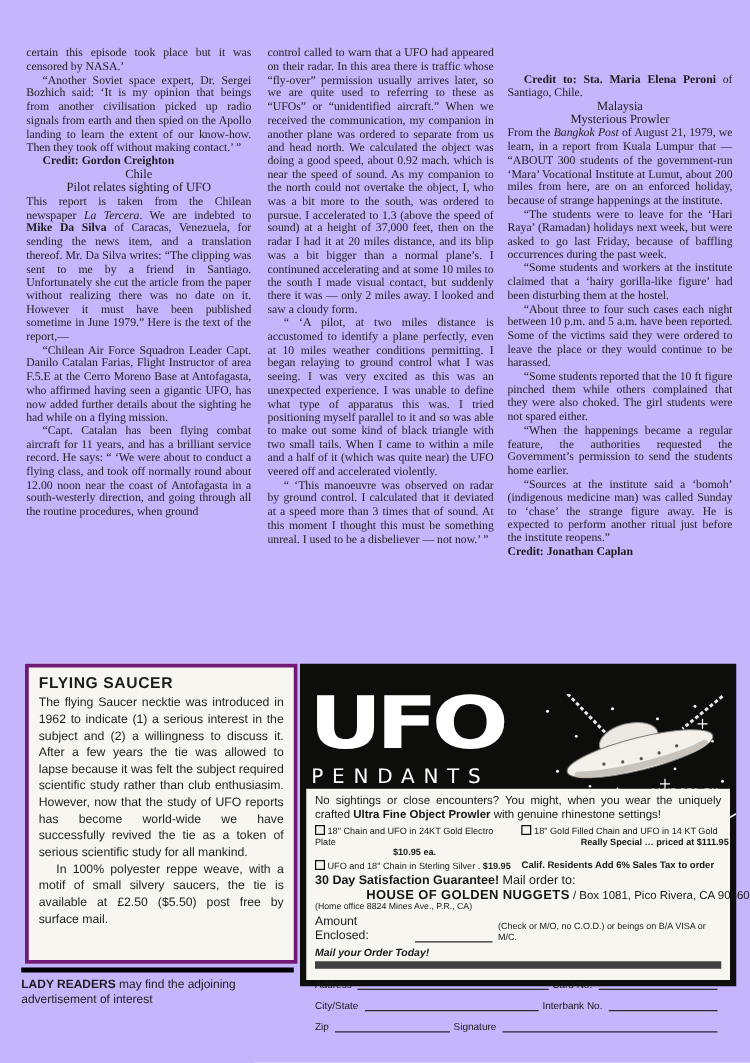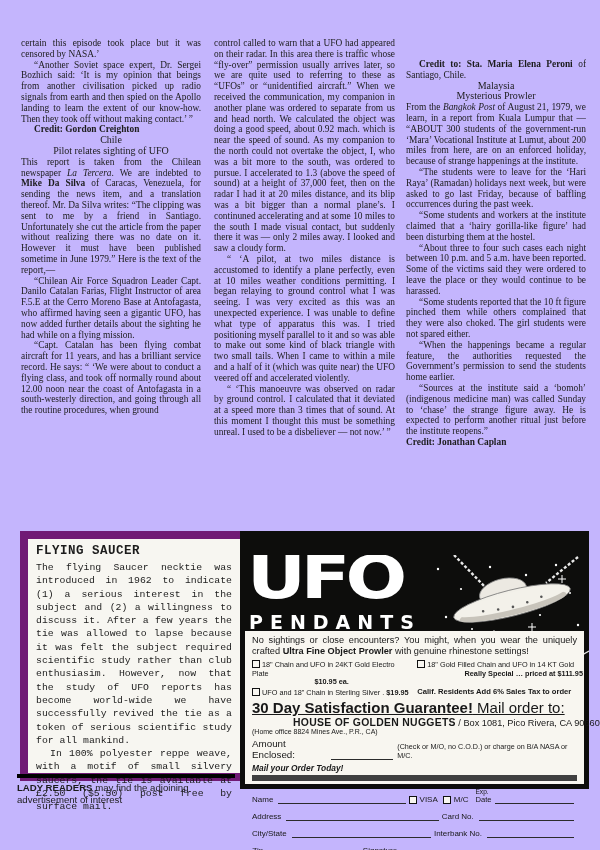--- a/index.html
+++ b/index.html
@@ -15,45 +15,45 @@
   #col3{left:406px;width:180px;height:486px;}
   .col p{margin:0;}
   .indent{text-indent:13px;}
   .credit{font-weight:bold;}
   .hregion,.htitle{text-align:center;font-weight:normal;font-size:10px;margin:0;}
   .hregion{margin-top:13px;}
   .htitle{margin-top:5px;margin-bottom:9px;}
   #col3 .first{margin-top:21px;}
 
   
-  .saucer-box{position:absolute;left:20px;top:531px;width:196px;height:225px;border:8px solid #701a75;background:#f7f6f1;padding:5px 8px 4px;font-family:Liberation Mono, monospace;}
+  .saucer-box{position:absolute;left:20px;top:531px;width:196px;height:225px;border:3px solid #701a75;background:#f7f6f1;padding:5px 8px 4px;font-family:Liberation Sans, sans-serif;}
   .saucer-box h2{margin:0 0 3px;font-size:12.5px;letter-spacing:.5px;}
   .saucer-box p{margin:0;font-size:9.8px;line-height:13.3px;text-align:justify;}
   .saucer-box p + p{text-indent:14px;}
 
   .lady-note{position:absolute;left:17px;top:774px;width:218px;font-family:"Liberation Sans",sans-serif;font-size:9.6px;line-height:11.5px;border-top:4px solid #000000;padding-top:4px;}
 
   
   .ad{position:absolute;left:240px;top:531px;width:349px;height:258px;background:#0d0d0c;}
   .ad-art{position:relative;height:100px;overflow:hidden;margin-top:24px;}
   .ad-art svg{position:absolute;left:0;top:0;}
   .ad-logo{position:absolute;left:7px;top:-6px;color:#fff;font-family:"DejaVu Sans",sans-serif;font-weight:bold;font-size:58px;letter-spacing:-4px;transform:scaleX(1.25);transform-origin:left top;line-height:1;}
-  .ad-brand{position:absolute;left:9px;top:58px;color:#fff;font-family:"DejaVu Sans",sans-serif;font-weight:bold;font-size:19px;letter-spacing:7px;line-height:1;}
+  .ad-brand{position:absolute;left:9px;top:58px;color:#fff;font-family:"DejaVu Sans",sans-serif;font-weight:normal;font-size:16px;letter-spacing:7px;line-height:1;}
   .ad-banner{position:absolute;left:7px;top:82px;border:2px solid #fff;color:#fff;font-family:"Liberation Sans",sans-serif;font-weight:bold;font-size:11.5px;letter-spacing:1px;padding:0 9px 1px;line-height:14px;background:#0d0d0c;}
   .ad-tm{position:absolute;right:12px;top:75px;color:#f0f0f0;font-family:"Liberation Sans",sans-serif;font-weight:bold;font-size:6.3px;letter-spacing:.4px;}
   .ad-panel{position:absolute;left:5px;right:5px;top:100px;bottom:5px;background:#f8f6f0;padding:4px 7px 3px;font-family:"Liberation Sans",sans-serif;color:#181818;}
   .ad-intro{font-size:9.2px;line-height:11px;text-align:justify;margin:0;}
   .opts{display:grid;grid-template-columns:49% 51%;column-gap:6px;row-gap:1px;font-size:7.3px;line-height:8.6px;margin-top:3px;}
   .opt{display:block;}
   .cb{display:inline-block;width:6px;height:6px;border:1px solid #111;vertical-align:-1px;margin-right:2px;background:#f8f6f0;}
   .price-c{text-align:center;font-weight:bold;}
   .price-r{text-align:right;font-weight:bold;}
   .taxnote{font-weight:bold;font-size:7.6px;}
   .postage{font-size:7.2px;line-height:8.5px;margin-top:1px;}
-  .guarantee-line{font-size:15px;margin-top:2px;text-decoration:underline;}
+  .guarantee-line{font-size:10px;margin-top:2px;}
   .company-line{font-size:9.2px;white-space:nowrap;margin-top:1px;padding-left:41px;}
   .company{font-weight:bold;font-size:10.4px;letter-spacing:.3px;}
   .homeoffice{font-size:7px;line-height:7.5px;}
   .amount-line{display:flex;align-items:flex-end;font-size:9.8px;margin-top:2px;}
   .amount-note{font-size:7.2px;margin-left:1px;}
   .today{font-weight:bold;font-style:italic;font-size:8.4px;margin-top:3px;border-bottom:6px solid #404040;padding-bottom:2px;}
   .frow{display:flex;align-items:flex-end;font-size:8px;margin-top:8px;}
   .frow .lbl{flex:none;margin-right:2px;}
   .fill{flex:1;border-bottom:1px solid #2b2b2b;height:2px;margin:0 3px;}
   .fill.f2{flex:1.6;}
@@ -172,38 +172,25 @@
         <div class="taxnote">Calif. Residents Add 6% Sales Tax to order</div>
       </div>
 
       <div class="guarantee-line"><span class="b">30 Day Satisfaction Guarantee!</span><span> Mail order to:</span></div>
       <div class="company-line"><span class="company">HOUSE OF GOLDEN NUGGETS</span><span> / Box 1081, Pico Rivera, CA 90660</span></div>
       <div class="homeoffice">(Home office  8824 Mines Ave., P.R., CA)</div>
 
       <div class="amount-line">
         <span>Amount Enclosed:</span>
         <span class="fill" style="flex:0 0 62px;"></span>
-        <span class="amount-note">(Check or M/O, no C.O.D.) or charge on B/A NASA or M/C.</span>
+        <span class="amount-note">(Check or M/O, no C.O.D.) or beings on B/A VISA or M/C.</span>
       </div>
 
       <div class="today">Mail your Order Today!</div>
 
-      <div class="frow">
-        <span class="lbl">Name</span>
-        <span class="fill f2"></span>
-        <span class="cb"></span>
-          <span class="cbl">VISA</span>
-        <span class="cb"></span>
-          <span class="cbl">M/C</span>
-        <span class="expwrap">
-            <span class="exp">Exp.</span>
-            <span class="date">Date</span>
-          </span>
-        <span class="fill f1"></span>
-      </div>
       <div class="frow">
         <span class="lbl">Address</span>
         <span class="fill f2"></span>
         <span class="lbl">Card No.</span>
         <span class="fill f1"></span>
       </div>
       <div class="frow">
         <span class="lbl">City/State</span>
         <span class="fill f2"></span>
         <span class="lbl">Interbank No.</span>

